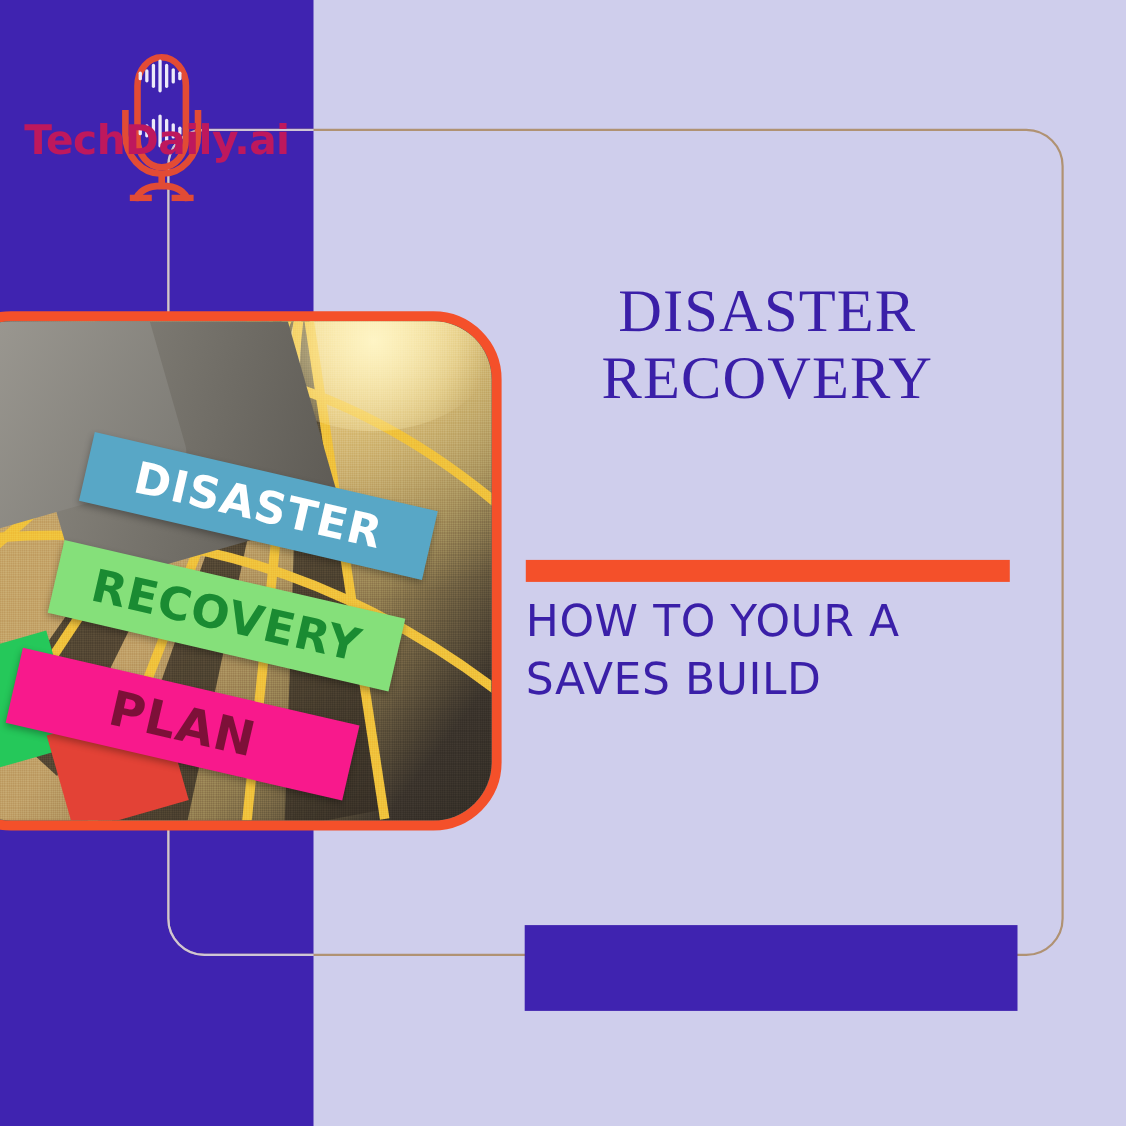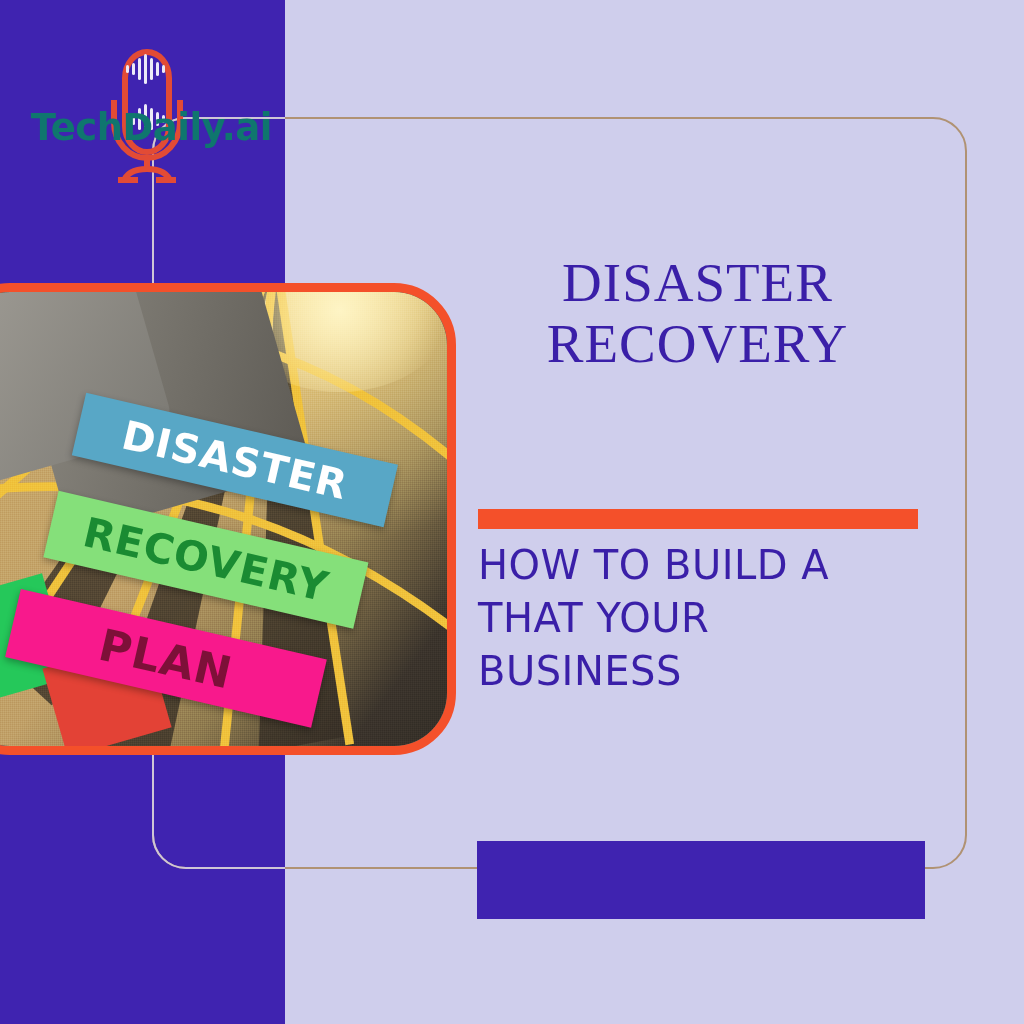--- a/index.html
+++ b/index.html
@@ -52,22 +52,22 @@
   }
   .logo-mic {
     position: absolute;
     left: 0; top: 0;
     width: 250px; height: 145px;
   }
   .logo-text {
     position: absolute;
     left: 0; top: 71px;
     width: 250px;
-    text-align: right;
-    color: #0f766e;
+    text-align: left;
+    color: #be185d;
     font-family: "DejaVu Sans", sans-serif;
     font-weight: bold;
     font-size: 37px;
     letter-spacing: -0.5px;
     line-height: 1;
     white-space: nowrap;
   }
 
   
   .photo-card {
@@ -302,20 +302,19 @@
   </div>
 
   <div class="title">
     <div>DISASTER</div>
     <div>RECOVERY</div>
   </div>
 
   <div class="accent-bar"></div>
 
   <div class="subtitle">
-    <div>HOW TO BUILD A</div>
-    <div>THAT YOUR</div>
-    <div>BUSINESS</div>
+    <div>HOW TO YOUR A</div>
+    <div>SAVES BUILD</div>
   </div>
 
   <div class="bottom-bar"></div>
 
 </div>
 
 </body></html>

